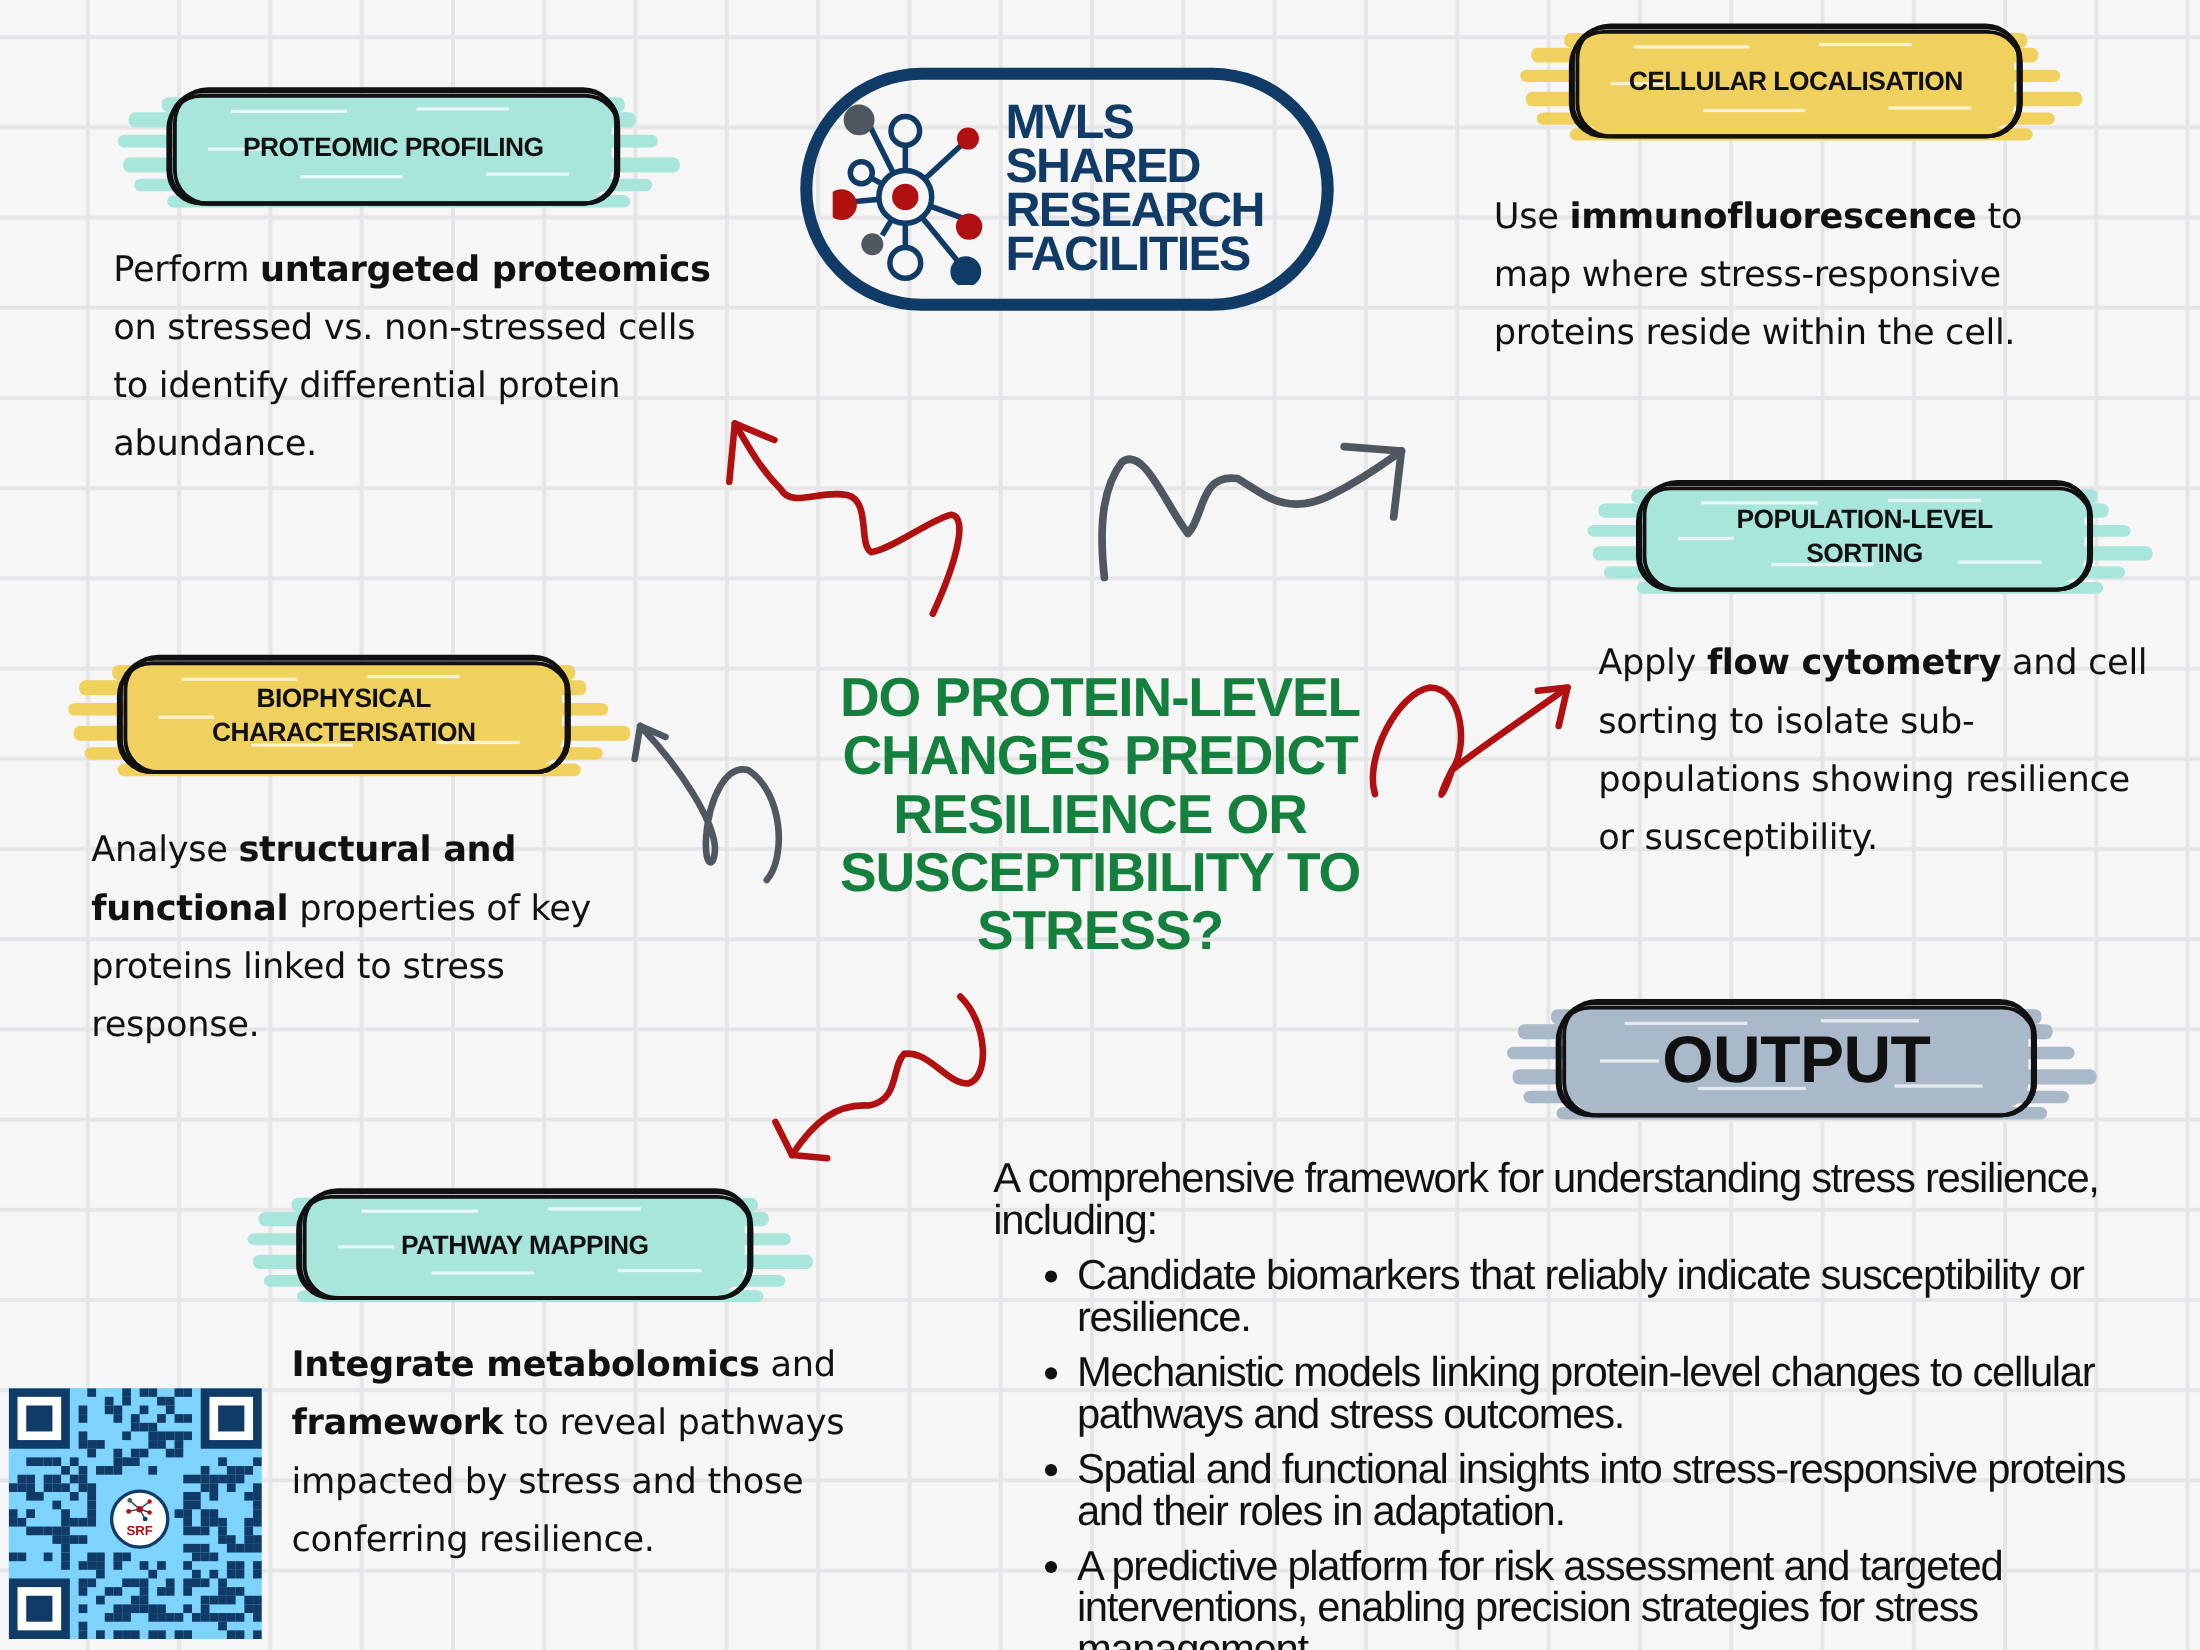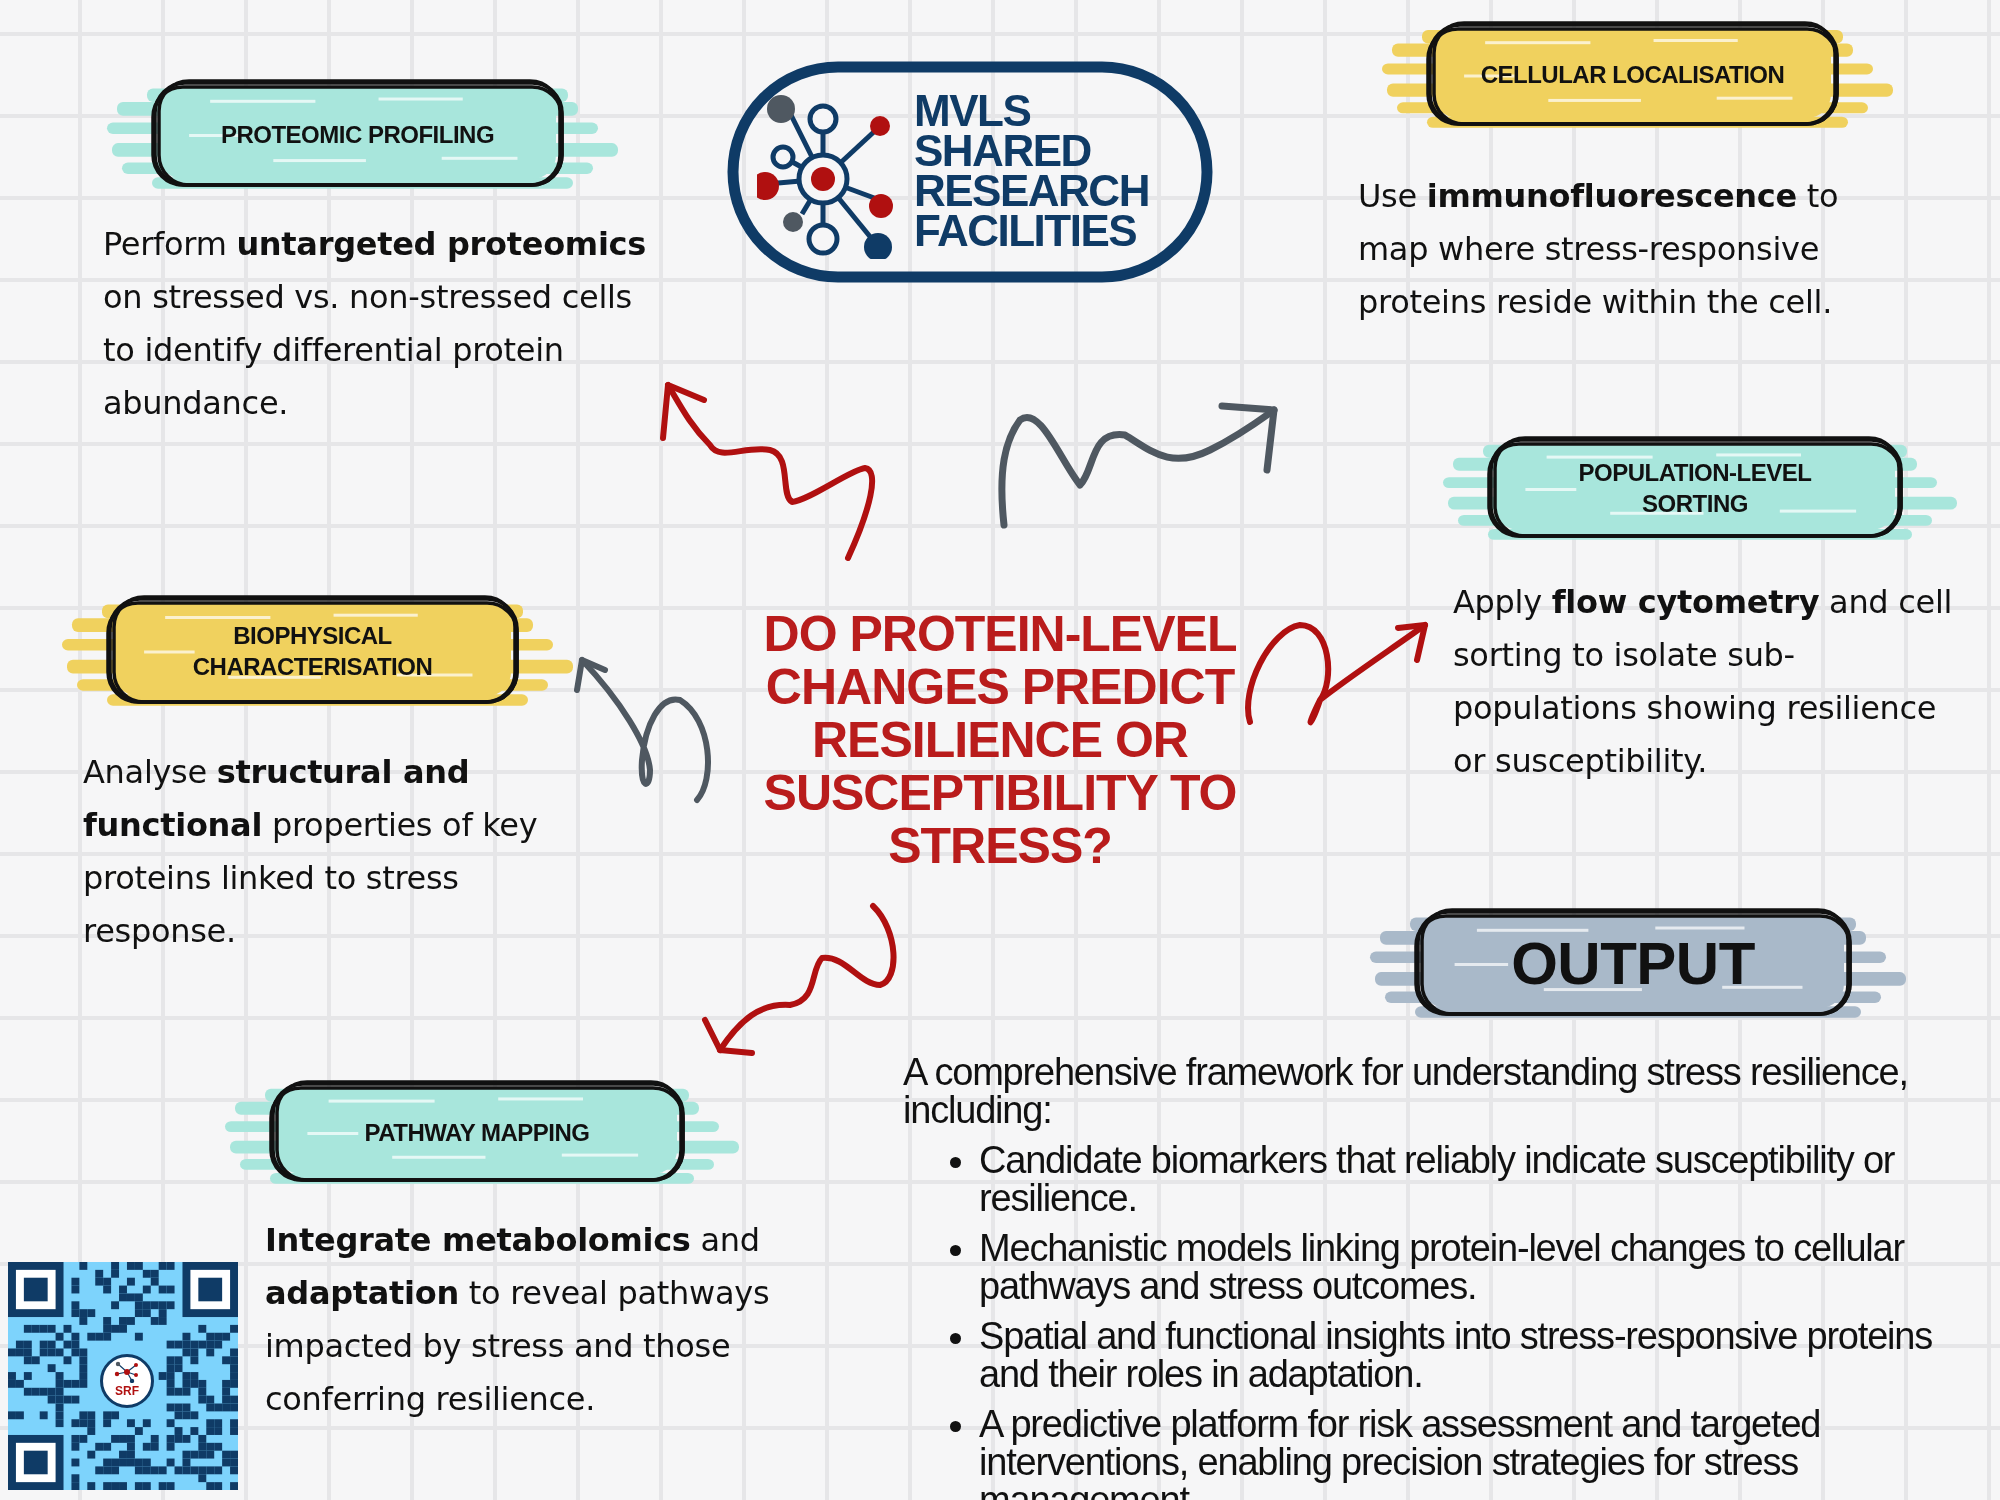--- a/index.html
+++ b/index.html
@@ -25,21 +25,21 @@
     text-transform:uppercase;
   }
   .desc {
     position:absolute; font-family:"DejaVu Sans", sans-serif;
     font-size:32px; line-height:53px; color:#111; letter-spacing:-0.3px;
   }
   .desc b { font-weight:bold; }
   .question {
     position:absolute; left:740px; top:608px; width:520px; text-align:center;
     font-family:"Liberation Sans", sans-serif; font-weight:bold;
-    font-size:50px; line-height:53px; color:#b91c1c; letter-spacing:-1px;
+    font-size:50px; line-height:53px; color:#15803d; letter-spacing:-1px;
     text-transform:uppercase;
   }
   .logo { position:absolute; left:727px; top:61px; width:486px; height:222px; }
   .logo-text {
     position:absolute; left:187px; top:30px; font-family:"Liberation Sans", sans-serif;
     font-weight:bold; font-size:44px; line-height:40px; color:#0f3b66; letter-spacing:-1.5px;
   }
   .logo-text div { white-space:nowrap; }
   .output-list {
     position:absolute; left:903px; top:1053px; width:1080px;
@@ -200,21 +200,21 @@
       <rect x="127.19999999999999" y="77.75999999999999" width="93.28" height="3" fill="#ffffff" opacity="0.7"></rect>
       <rect x="296.79999999999995" y="75.6" width="76.32" height="3" fill="#ffffff" opacity="0.7"></rect>
       <rect x="42.400000000000006" y="54" width="50.879999999999995" height="3" fill="#ffffff" opacity="0.7"></rect>
       <rect x="8" y="6" width="410" height="96" rx="30" fill="none" stroke="#111" stroke-width="3.5"></rect>
       <rect x="12" y="4" width="404" height="98" rx="30" fill="none" stroke="#111" stroke-width="3.5"></rect>
       <rect x="6" y="10" width="412" height="92" rx="30" fill="none" stroke="#111" stroke-width="3.5"></rect>
     </svg>
   <div class="label-text">Pathway Mapping</div>
 </div>
 <div class="desc" style="left:265px;top:1214px;width:560px">
-  <b>Integrate metabolomics</b><span> and </span><b>adaptation</b><span> to reveal pathways impacted by stress and those conferring resilience.</span>
+  <b>Integrate metabolomics</b><span> and </span><b>framework</b><span> to reveal pathways impacted by stress and those conferring resilience.</span>
 </div>
 
 <div class="label-wrap" style="left:1410px;top:906px;width:446px;height:114px">
     <svg width="446" height="114">
       <rect x="-30" y="25.080000000000002" width="486" height="13.68" rx="6" fill="#a9b9c9"></rect>
       <rect x="-40" y="45.6" width="516" height="11.4" rx="6" fill="#a9b9c9"></rect>
       <rect x="-35" y="66.11999999999999" width="531" height="13.68" rx="6" fill="#a9b9c9"></rect>
       <rect x="-25" y="85.5" width="496" height="11.4" rx="6" fill="#a9b9c9"></rect>
       <rect x="5" y="100.32000000000001" width="446" height="11.4" rx="6" fill="#a9b9c9"></rect>
       <rect x="0" y="11.4" width="446" height="13.68" rx="6" fill="#a9b9c9"></rect>

